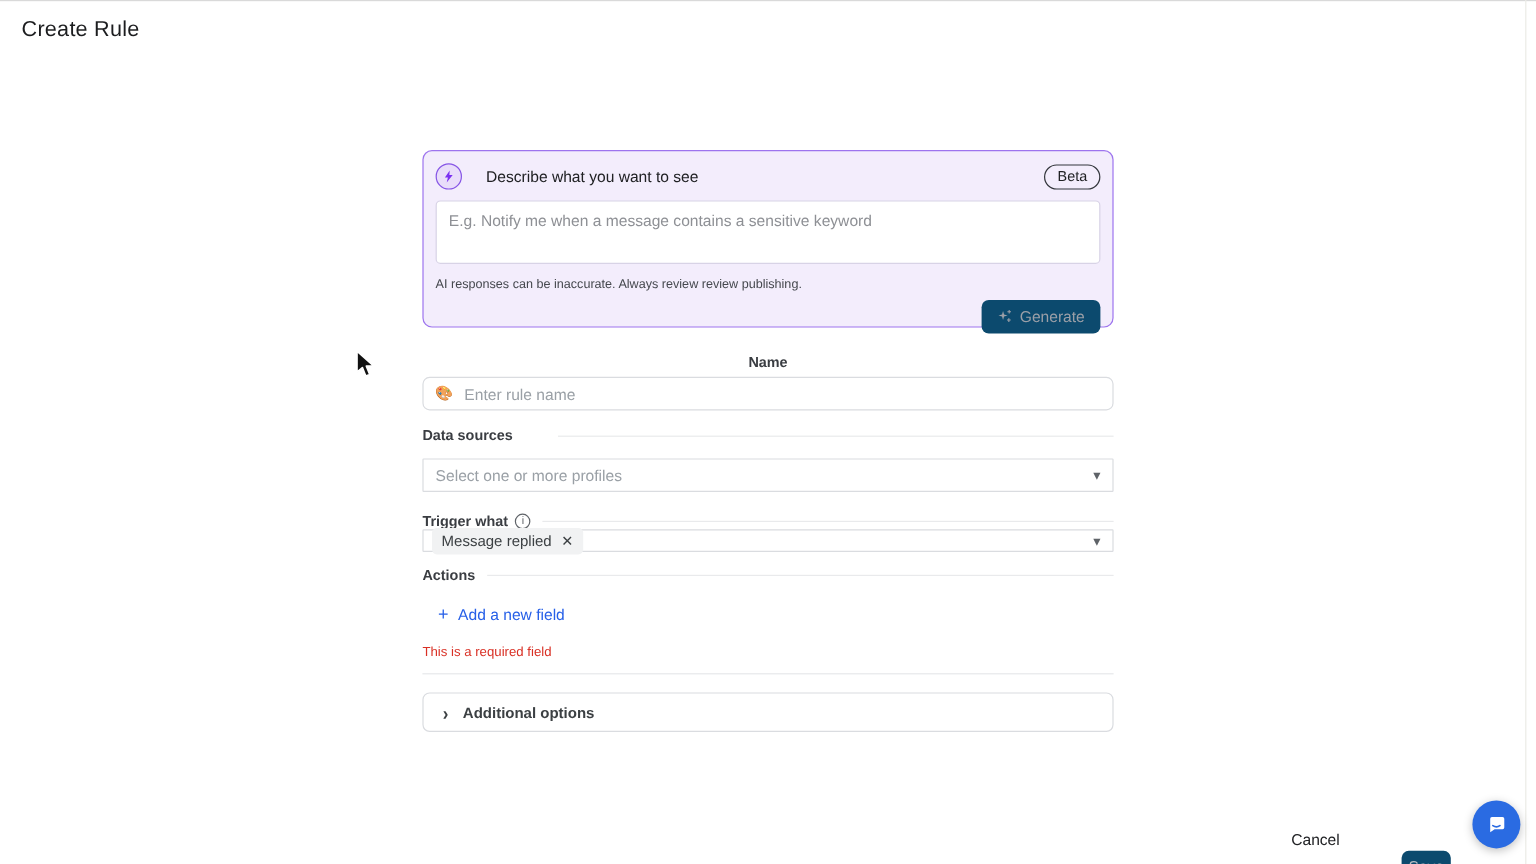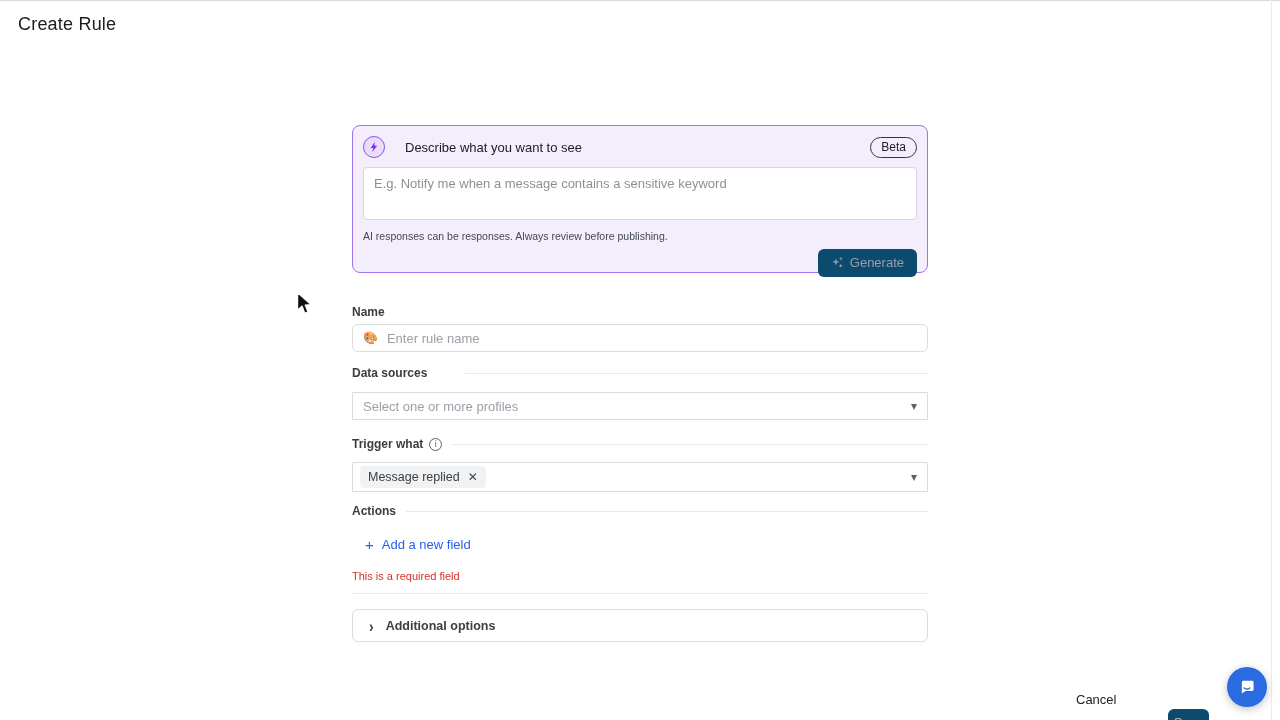--- a/index.html
+++ b/index.html
@@ -37,28 +37,28 @@
     padding:0 10px; background:#fff; }
   .text-input input { border:none; outline:none; flex:1; font-family:"Liberation Sans", sans-serif;
     font-size:13px; color:#202124; background:transparent; }
   .text-input input::placeholder { color:#9aa0a6; }
   .emoji-ic { font-size:12px; margin-right:9px; line-height:1; }
   .select-box { display:flex; align-items:center; border:1px solid #dadce0; border-radius:1px; background:#fff;
     padding:0 10px; position:relative; }
   .select-placeholder { font-size:13px; color:#9aa0a6; }
   .caret { margin-left:auto; font-size:12px; color:#5f6368; line-height:1; }
 
-  .name-label { margin-top:32px; }
+  .name-label { margin-top:22px;text-align:center; }
   .name-input { margin-top:5px; }
   .ds-label-row { margin-top:14px;gap:28px; }
   .ds-select { margin-top:12px; height:28px; }
   .tt-label-row { margin-top:17px; }
   .info-ic { width:13px; height:13px; border:1px solid #5f6368; border-radius:50%; color:#5f6368;
     font-size:9px; line-height:11px; text-align:center; margin-left:6px; font-style:normal; }
-  .tt-select { margin-top:11px; height:30px; padding-left:7px; }
+  .tt-select { height:19px; padding-left:7px; }
   .chip { display:flex; align-items:center; gap:8px; background:#f1f2f3; border-radius:4px; padding:4px 8px;
     font-size:12.5px; color:#3c4043; }
   .chip-x { font-size:12px; color:#3c4043; cursor:pointer; }
   .ac-label-row { margin-top:12px; }
   .add-action { margin-top:19px; display:inline-flex; align-items:center; gap:8px; color:#2760e8;
     font-size:13px; margin-left:13px; cursor:pointer; }
   .add-plus { font-size:15px; line-height:1; }
   .error-text { margin-top:16px; font-size:11px; color:#d93025; }
   .hr-full { margin-top:11px; height:1px; background:#e7e8ea; }
   .addl-box { margin-top:15px; height:33px; border:1px solid #dadce0; border-radius:6px; display:flex;
@@ -91,21 +91,21 @@
     <div class="ai-head">
       <span class="bolt-circle">
         <svg width="12" height="12" viewBox="0 0 24 24">
             <path d="M13.5 2 L5.5 14 h5 l-2 8 L18.5 9.5 h-5.5 Z" fill="#7b2ff2"></path>
           </svg>
       </span>
       <span class="ai-title">Describe what you want to see</span>
       <span class="beta-badge">Beta</span>
     </div>
     <textarea class="ai-textarea" placeholder="E.g. Notify me when a message contains a sensitive keyword" style=""></textarea>
-    <div class="ai-disclaimer">AI responses can be responses. Always review before publishing.</div>
+    <div class="ai-disclaimer">AI responses can be inaccurate. Always review review publishing.</div>
     <div class="ai-gen-row">
       <button class="generate-btn">
         <span style="display:flex;">
           <svg width="13" height="13" viewBox="0 0 24 24" fill="#9b9fa7">
             <path d="M9 4 L10.6 9.4 L16 11 L10.6 12.6 L9 18 L7.4 12.6 L2 11 L7.4 9.4 Z"></path>
             <path d="M17 3 h2 v2.4 h2.4 v2 h-2.4 v2.4 h-2 v-2.4 h-2.4 v-2 h2.4 Z" transform="scale(0.82) translate(4.5,0)"></path>
             <path d="M17 15 h1.8 v2 h2 v1.8 h-2 v2 h-1.8 v-2 h-2 v-1.8 h2 Z"></path>
           </svg>
         </span>
         <span>Generate</span>

